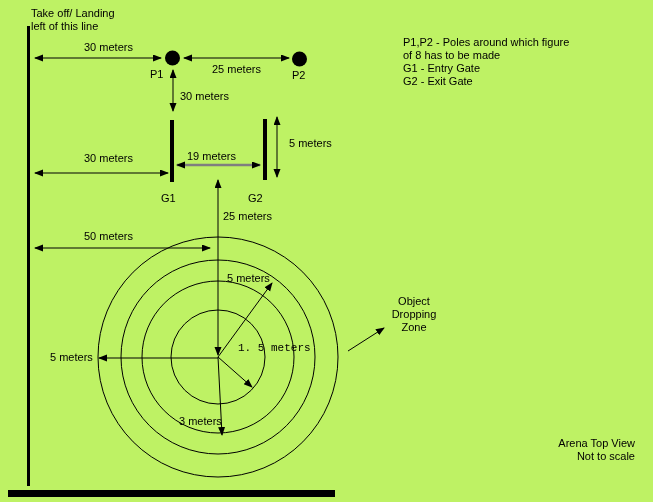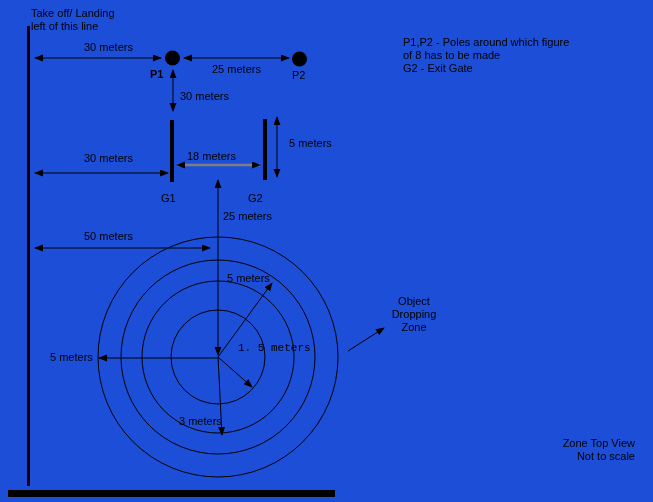--- a/index.html
+++ b/index.html
@@ -1,17 +1,17 @@
 <!DOCTYPE html>
 <html><head>
 <meta charset="utf-8">
 <style>
   html,body { margin:0; padding:0; background:#fff; }
   #stage {
-    position:relative; width:653px; height:502px; background:#1d4ed8;
+    position:relative; width:653px; height:502px; background:#bef264;
     font-family:"Liberation Sans", sans-serif; color:#000; overflow:hidden;
   }
   #linework { position:absolute; left:0; top:0; width:653px; height:502px; }
   .lbl { position:absolute; font-size:11px; line-height:13px; white-space:nowrap; color:#000; }
   .block { position:absolute; font-size:11px; line-height:13px; color:#000; }
   .center { text-align:center; }
   .right { text-align:right; }
 </style>
 </head>
 <body>
@@ -61,46 +61,47 @@
   </svg>
 
   <div class="block" style="left:31px; top:7px;">
     <div>Take off/ Landing</div>
     <div>left of this line</div>
   </div>
 
   <div class="block" style="left:403px; top:36px;">
     <div>P1,P2 - Poles around which figure</div>
     <div>of 8 has to be made</div>
+    <div>G1 - Entry Gate</div>
     <div>G2 - Exit Gate</div>
   </div>
 
   <div class="lbl" style="left:84px;  top:41px;">30 meters</div>
   <div class="lbl" style="left:212px; top:63px;">25 meters</div>
   <div class="lbl" style="left:180px; top:90px;">30 meters</div>
   <div class="lbl" style="left:84px;  top:152px;">30 meters</div>
-  <div class="lbl" style="left:187px; top:150px;">18 meters</div>
+  <div class="lbl" style="left:187px; top:150px;">19 meters</div>
   <div class="lbl" style="left:289px; top:137px;">5 meters</div>
   <div class="lbl" style="left:84px;  top:230px;">50 meters</div>
   <div class="lbl" style="left:223px; top:210px;">25 meters</div>
 
   <div class="lbl" style="left:227px; top:272px;">5 meters</div>
   <div class="lbl" style="left:50px;  top:351px;">5 meters</div>
   <div class="lbl" style="left:238px; top:342px;font-family:Liberation Mono, monospace;">1. 5 meters</div>
   <div class="lbl" style="left:179px; top:415px;">3 meters</div>
 
-  <div class="lbl" style="left:150px; top:68px;font-weight:bold;">P1</div>
+  <div class="lbl" style="left:150px; top:68px;">P1</div>
   <div class="lbl" style="left:292px; top:69px;">P2</div>
   <div class="lbl" style="left:161px; top:192px;">G1</div>
   <div class="lbl" style="left:248px; top:192px;">G2</div>
 
   <div class="block center" style="left:385px; top:295px; width:58px;">
     <div>Object</div>
     <div>Dropping</div>
     <div>Zone</div>
   </div>
 
   <div class="block right" style="left:515px; top:437px; width:120px;">
-    <div>Zone Top View</div>
+    <div>Arena Top View</div>
     <div>Not to scale</div>
   </div>
 
 </div>
 
 </body></html>

